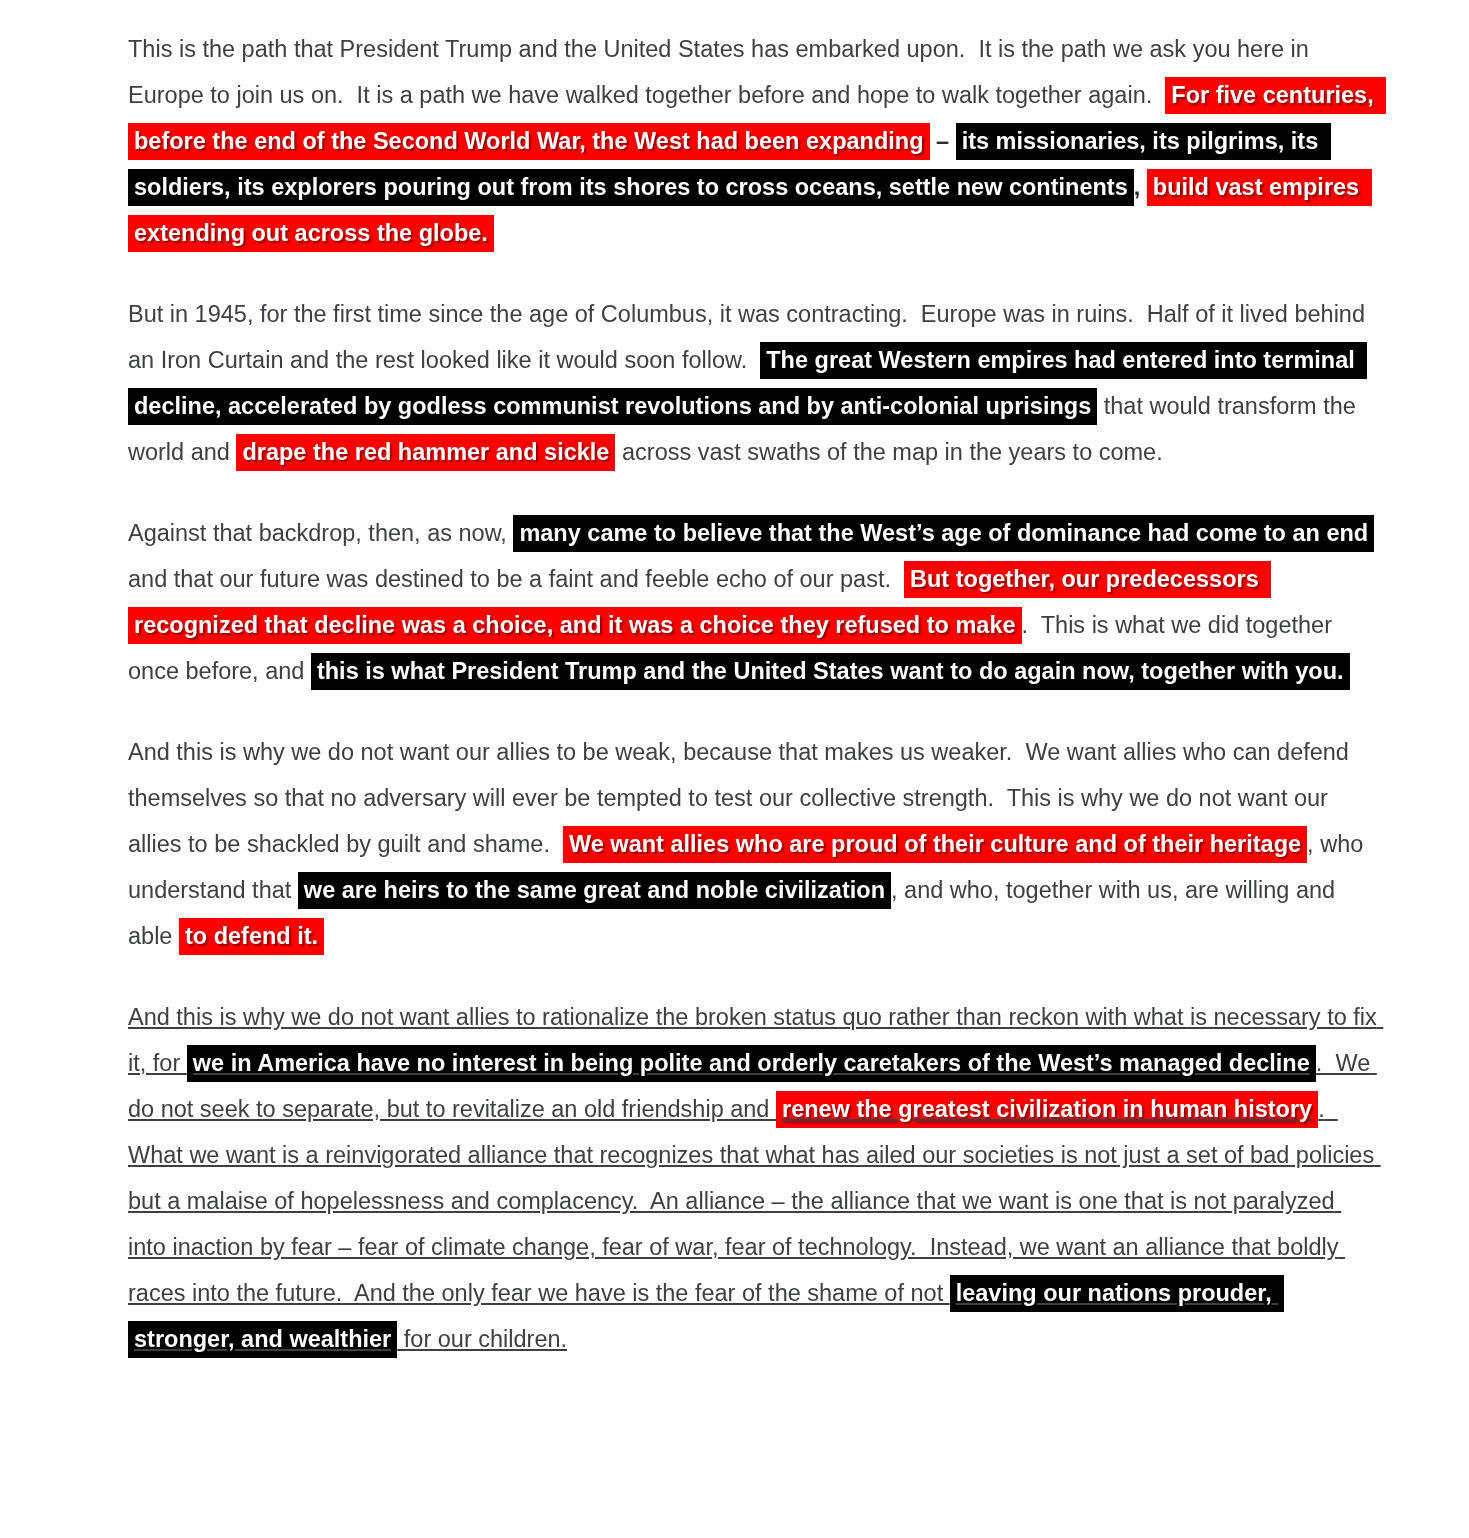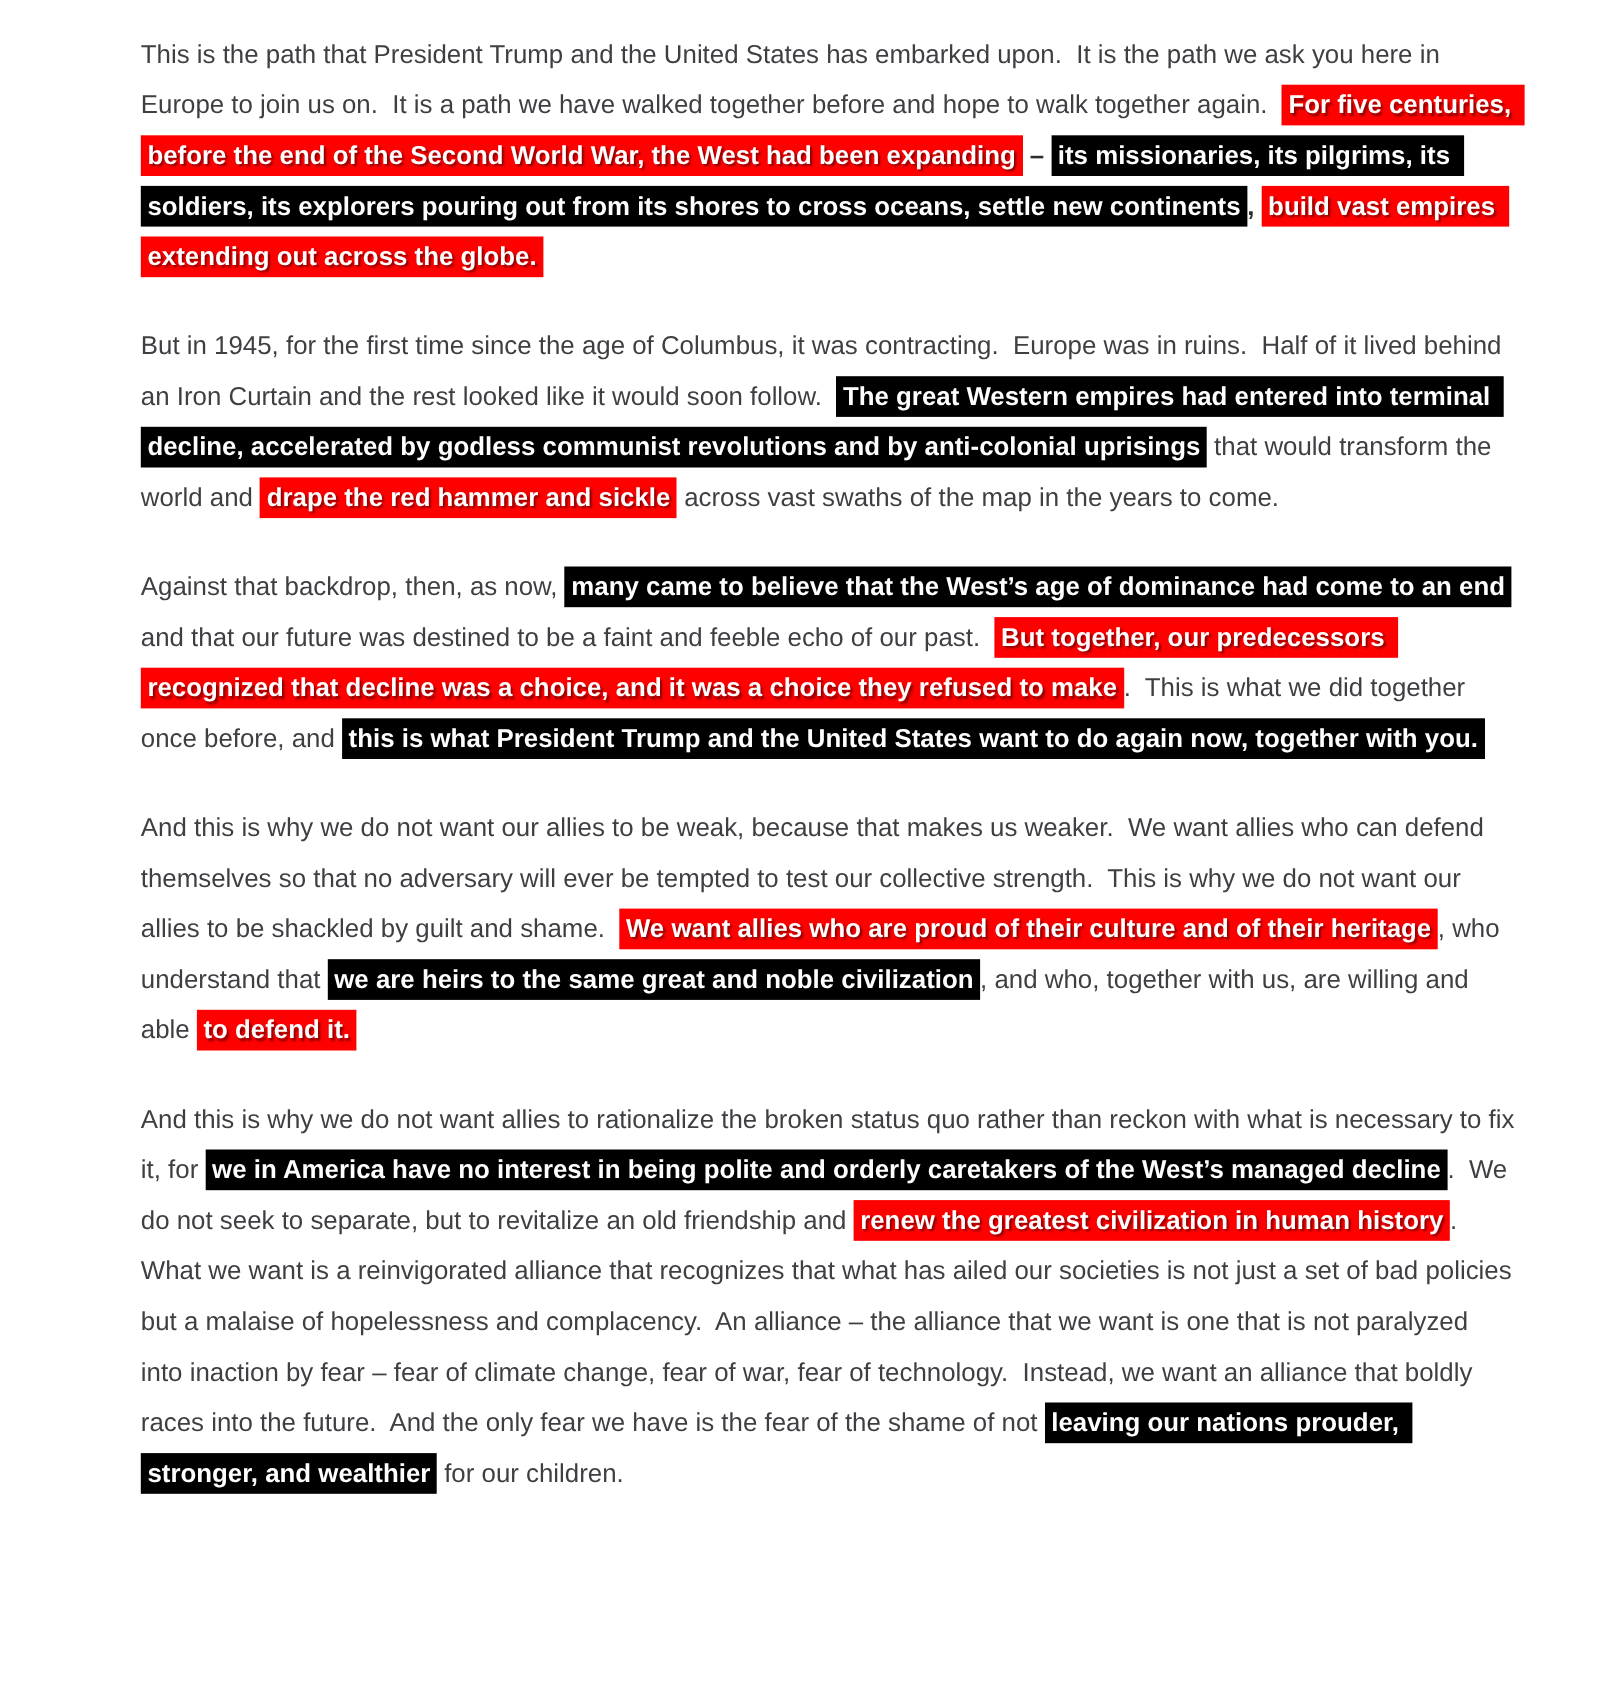--- a/index.html
+++ b/index.html
@@ -24,21 +24,21 @@
     width: 1250px;
   }
   p.para {
     font-size: 23.5px;
     line-height: 46px;
     font-weight: 400;
     color: var(--body-text);
     margin: 0 0 35px 0;
     white-space: pre-wrap;
   }
-  p.para:last-child { margin-bottom: 0; }
+  p.para:last-child { margin-bottom: 0; text-decoration: underline; }
   .seg-normal { color: var(--body-text); }
   .seg-bold {
     color: var(--bold-text);
     font-weight: 700;
   }
   .seg-black, .seg-red {
     color: #ffffff;
     font-weight: 700;
     padding: 5px 6px 6px 6px;
     -webkit-box-decoration-break: clone;

